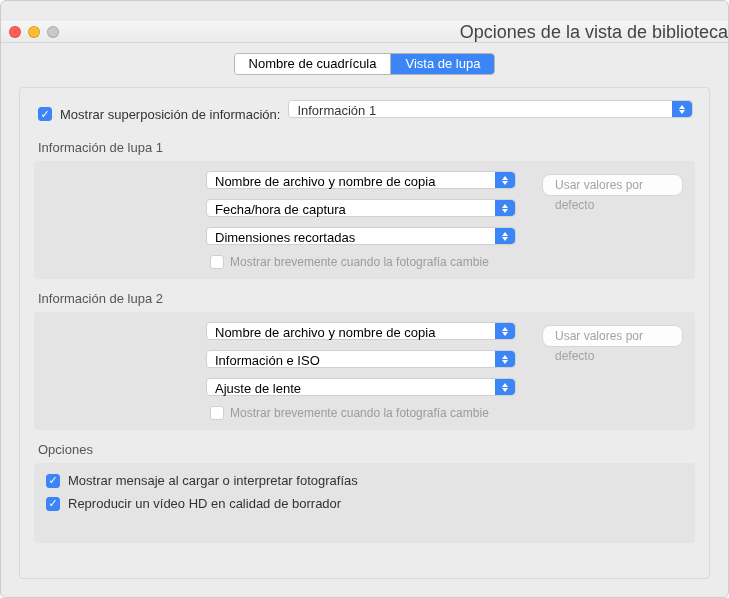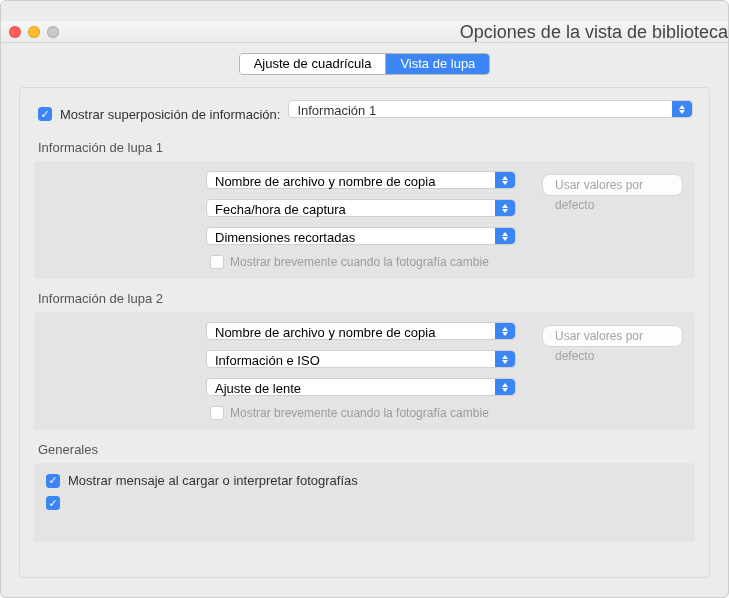--- a/index.html
+++ b/index.html
@@ -47,21 +47,21 @@
       <div class="tdot red"></div>
       <div class="tdot yel"></div>
       <div class="tdot grn"></div>
     </div>
     <span>Opciones de la vista de biblioteca</span>
   </div>
 
   <div class="content">
     <div class="segwrap">
       <div class="seg">
-        <div class="a">Ajuste de cuadrícula</div>
+        <div class="a">Nombre de cuadrícula</div>
         <div class="b">Vista de lupa</div>
       </div>
     </div>
 
     <div class="panel">
 
       <div class="row" style="margin-bottom:12px; margin-left:4px;">
         <span class="chk on"></span>
         <span>Mostrar superposición de información:</span>
         <div class="sel infoSel">
@@ -113,26 +113,27 @@
             <span>Ajuste de lente</span>
             <span class="arrows"></span>
           </div>
           <div class="disabledtxt">
             <span class="chk off"></span>
             <span>Mostrar brevemente cuando la fotografía cambie</span>
           </div>
         </div>
       </div>
 
-      <div class="heading">Generales</div>
+      <div class="heading">Opciones</div>
       <div class="group generals" style="padding-bottom:24px;">
         <div class="row">
           <span class="chk on"></span>
           <span>Mostrar mensaje al cargar o interpretar fotografías</span>
         </div>
         <div class="row">
           <span class="chk on"></span>
+          <span>Reproducir un vídeo HD en calidad de borrador</span>
         </div>
       </div>
 
     </div>
   </div>
 </div>
 
 </body></html>

